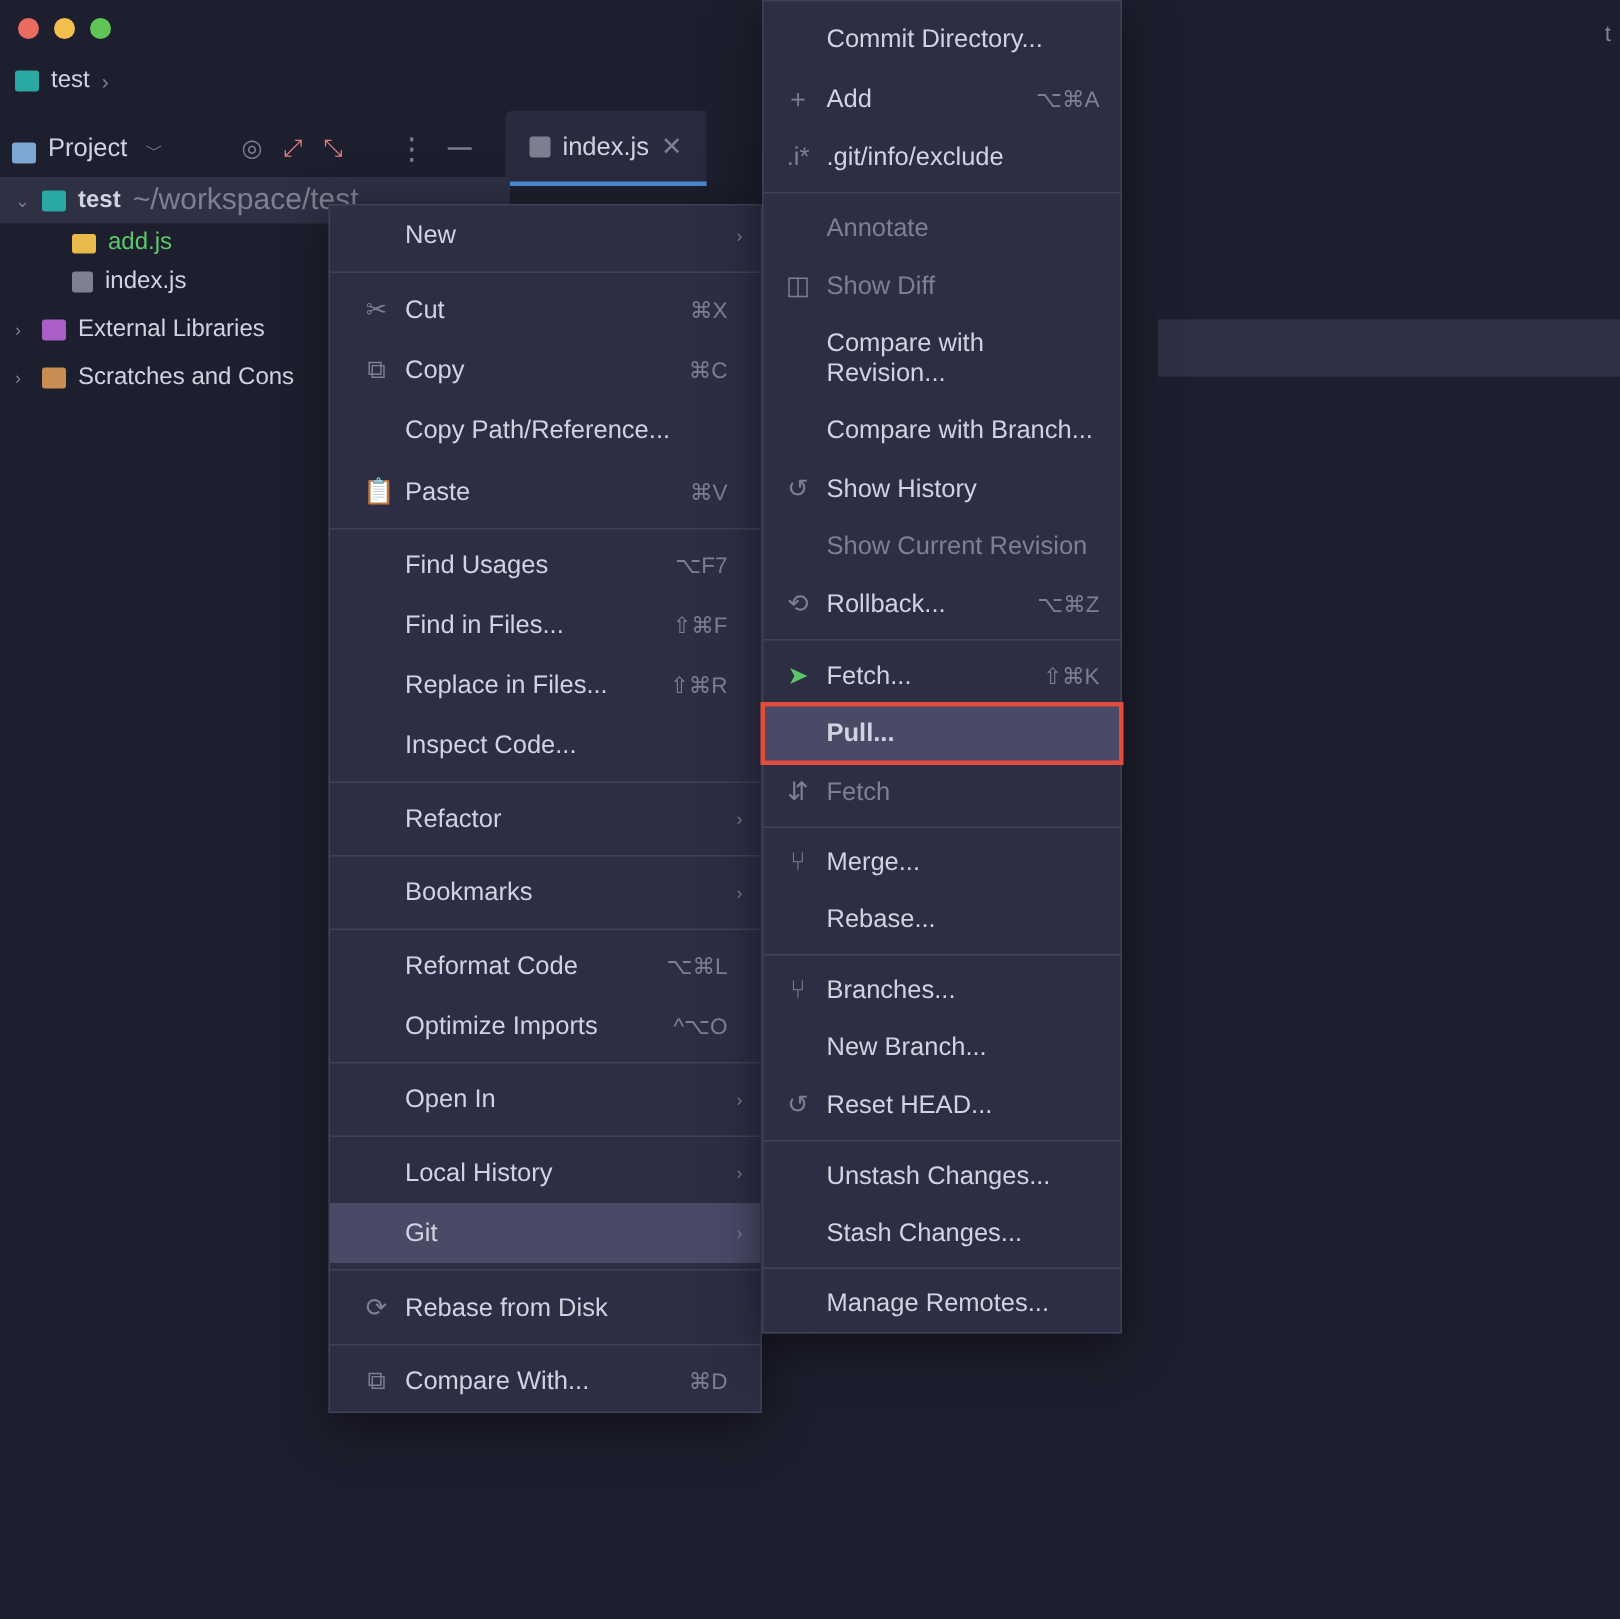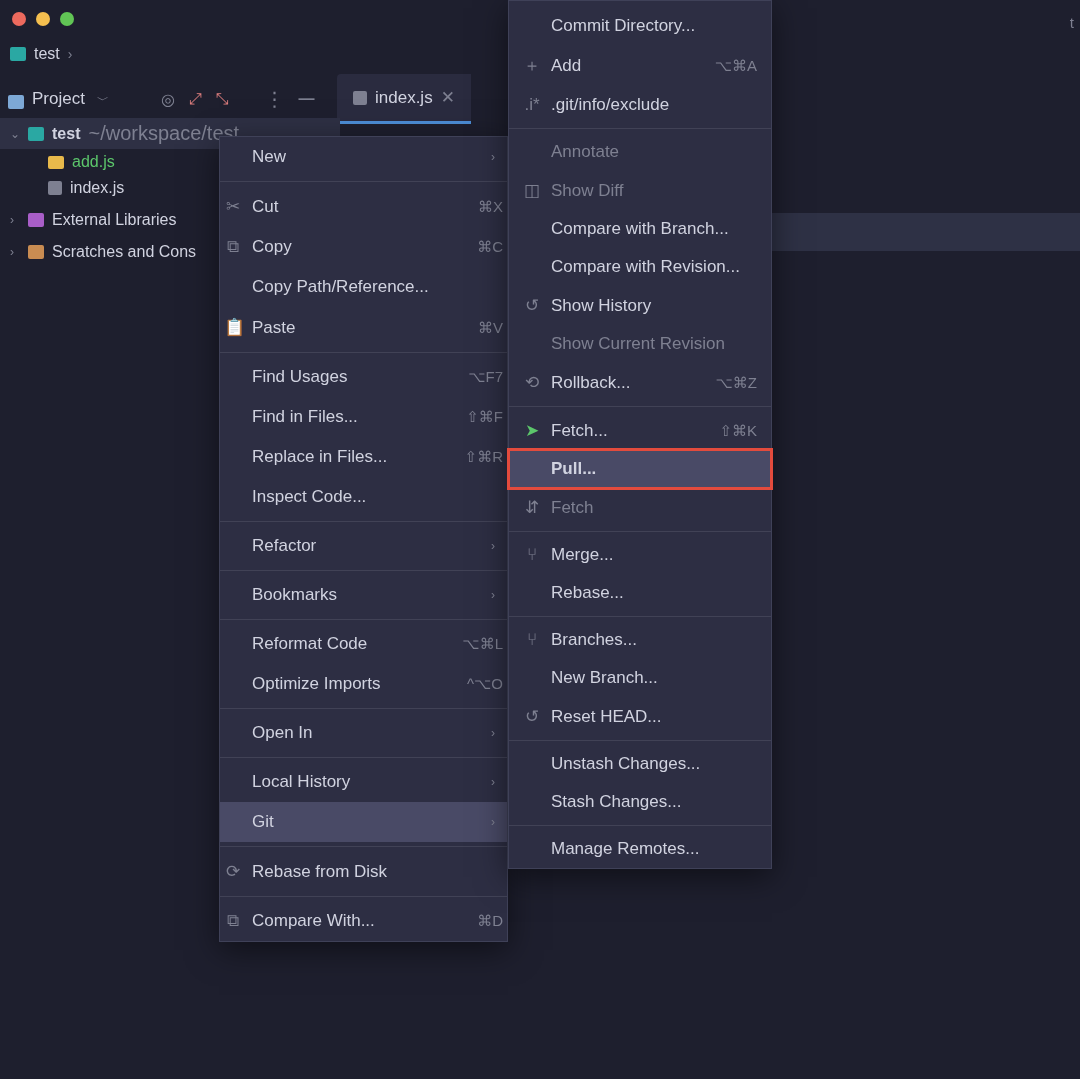--- a/index.html
+++ b/index.html
@@ -103,36 +103,36 @@
     background: var(--menu-bg);
     border:1px solid #3f4158;
     box-shadow: 0 8px 30px rgba(0,0,0,.5);
     font-size:17px;
   }
   .menu1 {
     top:136px; left:219px; width:289px;
   }
   .menu-item {
     display:flex; align-items:center;
-    padding:10px 4px;
+    padding:10px 22px;
     gap:10px;
     position:relative;
   }
   .menu-item.hover { background: var(--menu-hover); }
   .menu-item.disabled { color: var(--text-dim); }
   .mi-icon { width:18px; text-align:center; color:var(--text-dim); flex-shrink:0;}
   .mi-icon.green-push { color:#5cc66b; }
   .mi-label { flex:1; }
   .mi-short { color: var(--text-dim); font-size:15px;}
   .mi-arrow { color: var(--text-dim); font-size:12px; position:absolute; right:12px;}
   .menu-sep { height:1px; background: var(--text-dim); opacity:.25; margin:4px 0;}
 
   
   .menu2 {
-    top:0; left:508px; width:264px;
+    top:0; left:508px; width:240px;
     padding-top:6px;
     max-height:1079px;
   }
   .menu2 .menu-item { padding:9px 14px; }
   .menu2 .menu-sep { margin:4px 0;}
   .red-hl {
     background: var(--menu-hover);
     outline: 3px solid var(--highlight-red);
     outline-offset:-1px;
     font-weight:bold;
@@ -336,25 +336,25 @@
     <div class="menu-item disabled">
       <span class="mi-icon"></span>
       <span class="mi-label">Annotate</span>
     </div>
     <div class="menu-item disabled">
       <span class="mi-icon">◫</span>
       <span class="mi-label">Show Diff</span>
     </div>
     <div class="menu-item">
       <span class="mi-icon"></span>
+      <span class="mi-label">Compare with Revision...</span>
+    </div>
+    <div class="menu-item">
+      <span class="mi-icon"></span>
       <span class="mi-label">Compare with Branch...</span>
-    </div>
-    <div class="menu-item">
-      <span class="mi-icon"></span>
-      <span class="mi-label">Compare with Revision...</span>
     </div>
     <div class="menu-item">
       <span class="mi-icon">↺</span>
       <span class="mi-label">Show History</span>
     </div>
     <div class="menu-item disabled">
       <span class="mi-icon"></span>
       <span class="mi-label">Show Current Revision</span>
     </div>
     <div class="menu-item">

